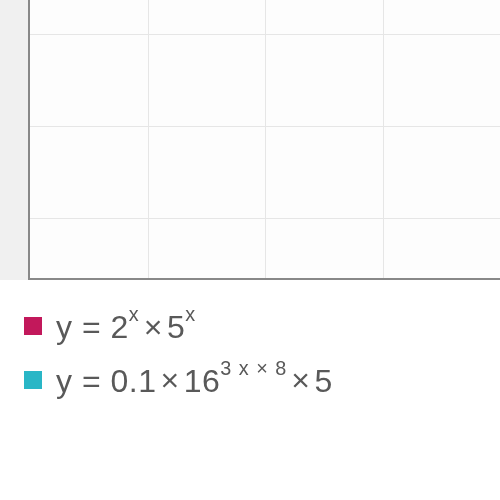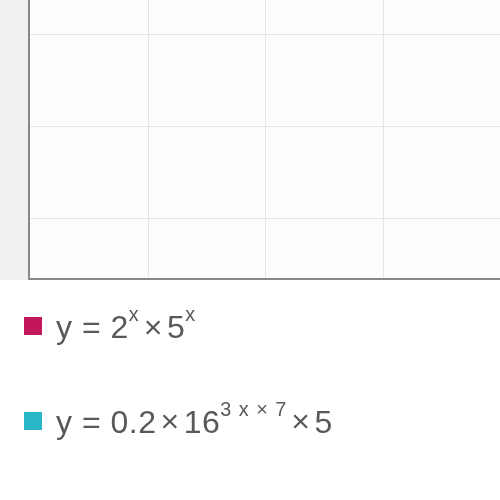--- a/index.html
+++ b/index.html
@@ -45,21 +45,21 @@
     left: 0;
     right: 0;
     bottom: 0;
     height: 2px;
     background: #888;
   }
   .legend {
     padding: 30px 24px 10px 24px;
     display: flex;
     flex-direction: column;
-    gap: 62px;
+    gap: 21px;
   }
   .legend-row {
     display: flex;
     align-items: center;
     gap: 14px;
   }
   .swatch {
     width: 18px;
     height: 18px;
     flex-shrink: 0;
@@ -105,17 +105,17 @@
   <div class="legend-row">
     <span class="swatch swatch-red"></span>
     <span class="formula">
       <span>y = 2</span><sup>x</sup><span class="mult">×</span><span>5</span><sup>x</sup>
     </span>
   </div>
 
   <div class="legend-row">
     <span class="swatch swatch-cyan"></span>
     <span class="formula">
-      <span>y = 0.2</span><span class="mult">×</span><span>16</span><sup>3 x × 7</sup><span class="mult">×</span><span>5</span>
+      <span>y = 0.1</span><span class="mult">×</span><span>16</span><sup>3 x × 8</sup><span class="mult">×</span><span>5</span>
     </span>
   </div>
 
 </div>
 
 </body></html>

